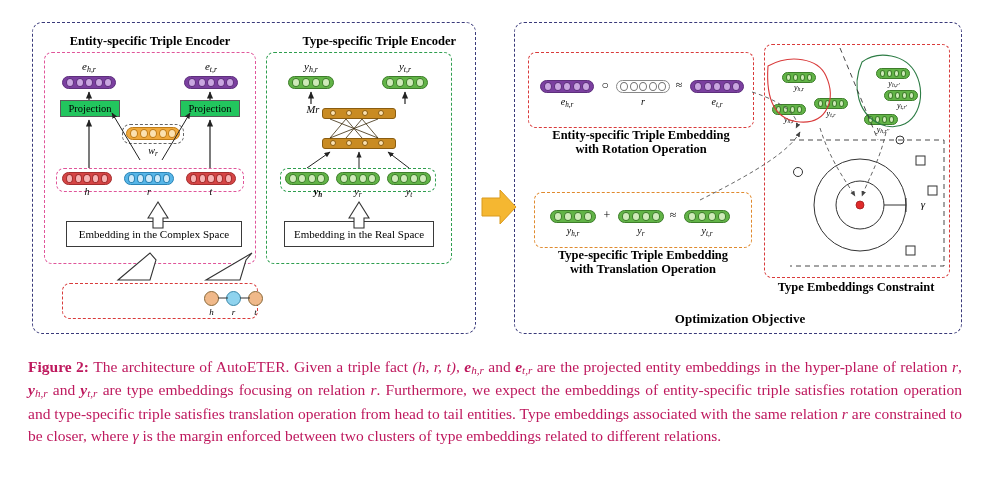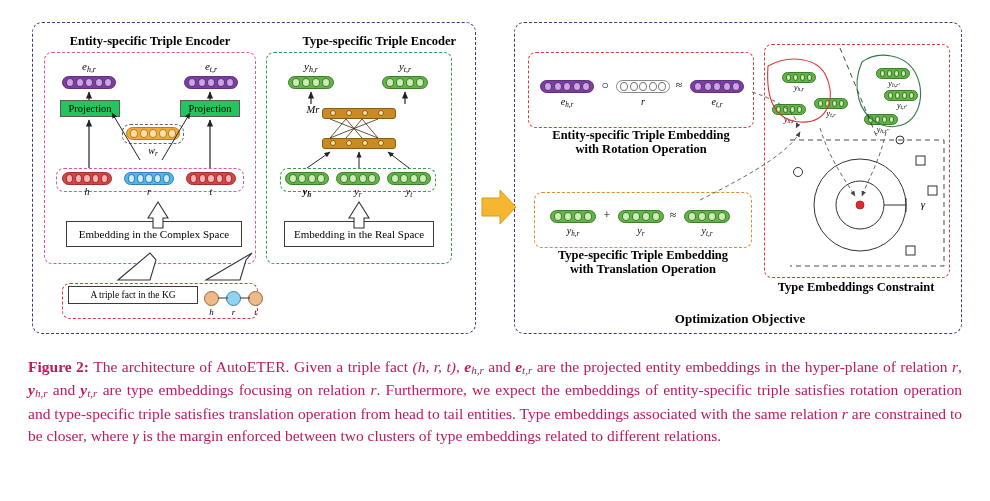--- a/index.html
+++ b/index.html
@@ -269,28 +269,27 @@
       <span class="dot"></span>
       <span class="dot"></span>
       <span class="dot"></span>
   </div>
   <div class="abs vec green" style="left:387px; top:172px; width:44px; height:13px;">
     <span class="dot"></span>
       <span class="dot"></span>
       <span class="dot"></span>
       <span class="dot"></span>
   </div>
-  <div class="abs lbl lbl-i" style="left:285px; top:186px; width:44px; font-size:10px;font-weight:bold;">y<span class="sub">h</span></div>
+  <div class="abs lbl lbl-i" style="left:296px; top:186px; width:44px; font-size:10px;font-weight:bold;">y<span class="sub">h</span></div>
   <div class="abs lbl lbl-i" style="left:336px; top:186px; width:44px; font-size:10px;">y<span class="sub">r</span></div>
   <div class="abs lbl lbl-i" style="left:387px; top:186px; width:44px; font-size:10px;">y<span class="sub">t</span></div>
 
   <div class="abs whitebox" style="left:284px; top:221px; width:150px; height:26px;">Embedding in the Real Space</div>
 
   <div class="abs panel-red" style="left:62px; top:283px; width:196px; height:36px;"></div>
-  <div class="abs whitebox" style="left:68px; top:286px; width:130px; height:18px; font-size:9.5px;">A triple fact in the KG</div>
   <div class="abs node-circle" style="left:204px; top:291px; width:15px; height:15px;"></div>
   <div class="abs node-circle blue" style="left:226px; top:291px; width:15px; height:15px;"></div>
   <div class="abs node-circle" style="left:248px; top:291px; width:15px; height:15px;"></div>
   <div class="abs lbl lbl-i" style="left:202px; top:307px; width:19px; font-size:9px;">h</div>
   <div class="abs lbl lbl-i" style="left:224px; top:307px; width:19px; font-size:9px;">r</div>
   <div class="abs lbl lbl-i" style="left:246px; top:307px; width:19px; font-size:9px;">t</div>
 
   <div class="abs panel-outer" style="left:514px; top:22px; width:448px; height:312px;"></div>
 
   <div class="abs panel-red" style="left:528px; top:52px; width:226px; height:76px;"></div>

